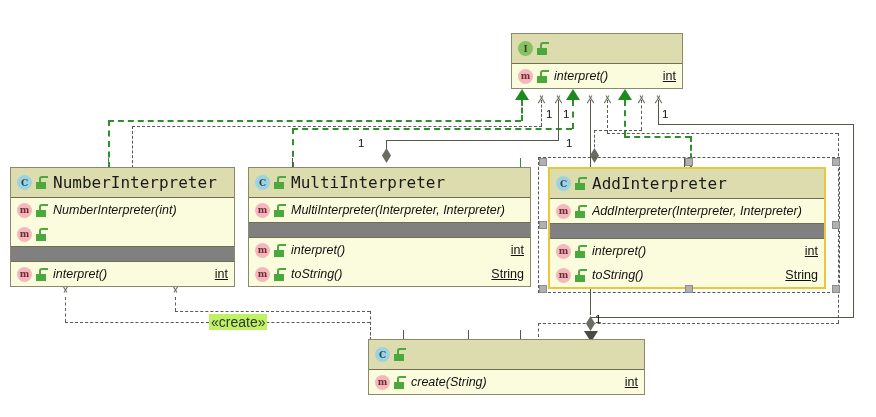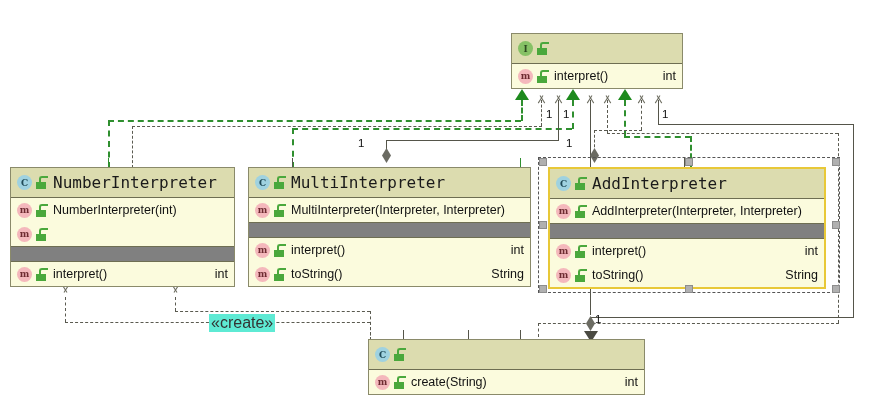--- a/index.html
+++ b/index.html
@@ -54,22 +54,22 @@
   .uml-row {
     box-sizing: border-box;
     height: 24px;
     display: flex;
     align-items: center;
     padding: 0 6px;
     font-size: 12.5px;
     color: #111111;
     white-space: nowrap;
   }
-  .uml-row .rname { flex: 1 1 auto; overflow: hidden; }
-  .uml-row .rtype { flex: 0 0 auto; padding-left: 10px; color: #111111; }
+  .uml-row .rname { flex: 1 1 auto; overflow: hidden; font-style: italic; }
+  .uml-row .rtype { flex: 0 0 auto; padding-left: 10px; color: #111111; text-decoration: underline; }
 
   
   .ic-circle {
     flex: 0 0 auto;
     width: 15px; height: 15px;
     border-radius: 50%;
     display: inline-flex;
     align-items: center;
     justify-content: center;
     font-family: "DejaVu Serif", serif;
@@ -149,23 +149,23 @@
   }
 
   .mult {
     position: absolute;
     font-size: 11.5px;
     color: #111;
     z-index: 10;
   }
   .stereo {
     position: absolute;
-    font-size: 16px;
+    font-size: 14px;
     color: #333;
-    background: #5eead4;
+    background: #bef264;
     padding: 0 2px;
     z-index: 10;
   }
 
   
   .sel-rect {
     position: absolute;
     border: 1px dashed #555;
     z-index: 21;
     pointer-events: none;

